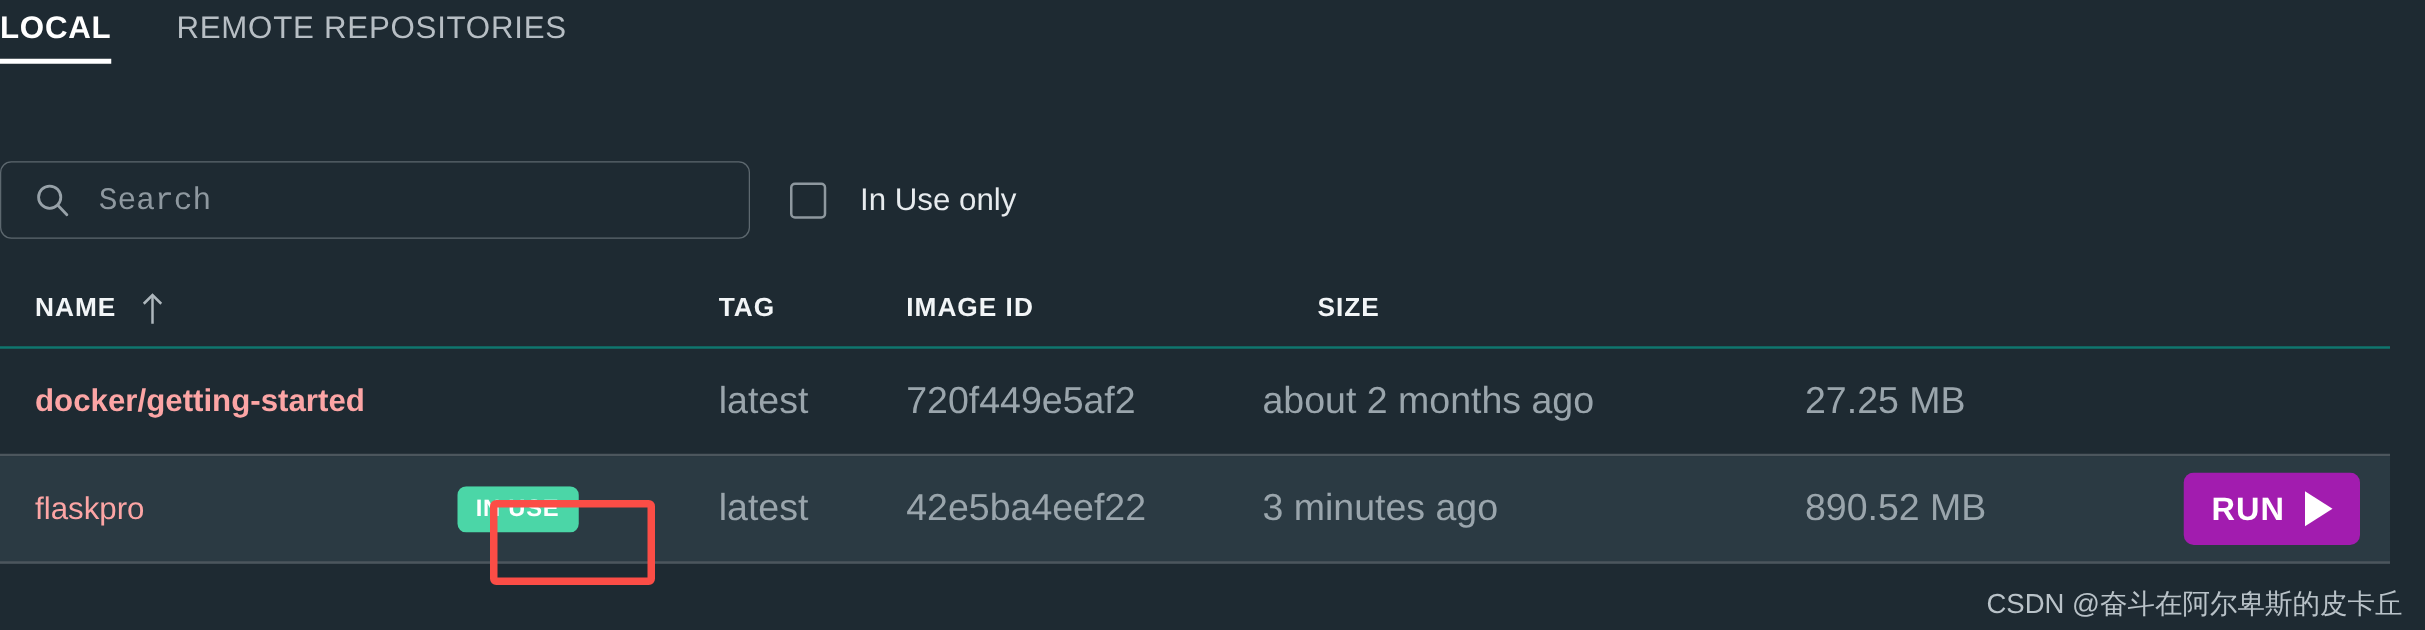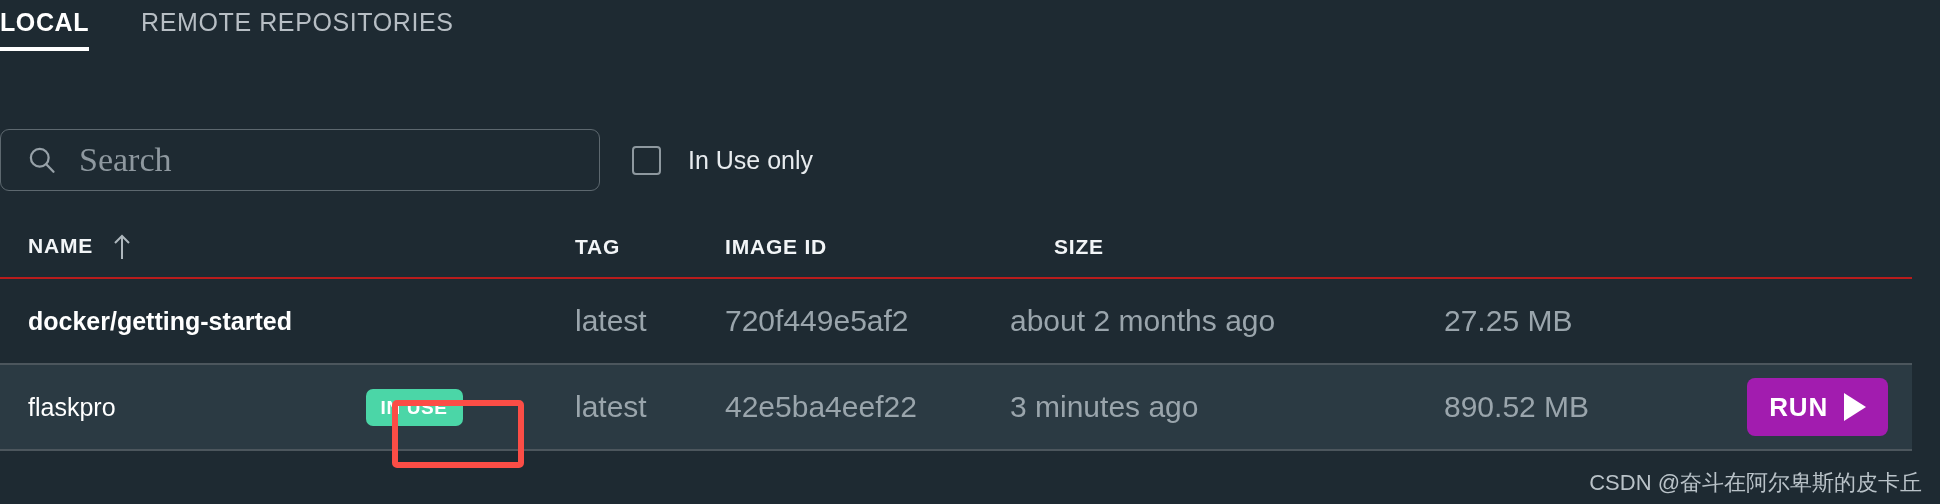--- a/index.html
+++ b/index.html
@@ -81,22 +81,22 @@
     flex: 0 0 auto;
     display: block;
     margin-right: 22px;
   }
 
   .search-input {
     flex: 1;
     border: none;
     outline: none;
     background: transparent;
-    font-family: Liberation Serif, serif;
-    font-size: 34px;
+    font-family: Liberation Mono, monospace;
+    font-size: 25px;
     color: #5eead4;
     height: 100%;
     padding: 0;
   }
   .search-input::placeholder { color: #8e989f; opacity: 1; }
 
   .checkbox-wrap {
     display: flex;
     align-items: center;
     margin-left: 32px;
@@ -126,21 +126,21 @@
   }
 
   .row {
     display: flex;
     align-items: center;
     position: relative;
   }
 
   .head-row {
     height: 62px;
-    border-bottom: 2px solid #b91c1c;
+    border-bottom: 2px solid #0f766e;
   }
 
   .head-row .cell {
     font-size: 21px;
     font-weight: 700;
     letter-spacing: 0.8px;
     color: #f2f5f7;
   }
 
   .data-row {
@@ -157,21 +157,21 @@
   .col-name   { width: 575px; padding-left: 28px; }
   .col-tag    { width: 150px; }
   .col-id     { width: 285px; }
   .col-created{ width: 390px; }
   .col-size   { width: 300px; margin-left: 44px; }
   .col-actions{ flex: 1; display: flex; align-items: center; justify-content: flex-end; padding-right: 24px; }
 
   .name-text {
     font-size: 25px;
     font-weight: 700;
-    color: #ffffff;
+    color: #fca5a5;
   }
   .name-text.regular { font-weight: 400; }
 
   .muted {
     font-size: 30px;
     color: #9aa5ac;
   }
 
   .sort-arrow {
     display: inline-block;

